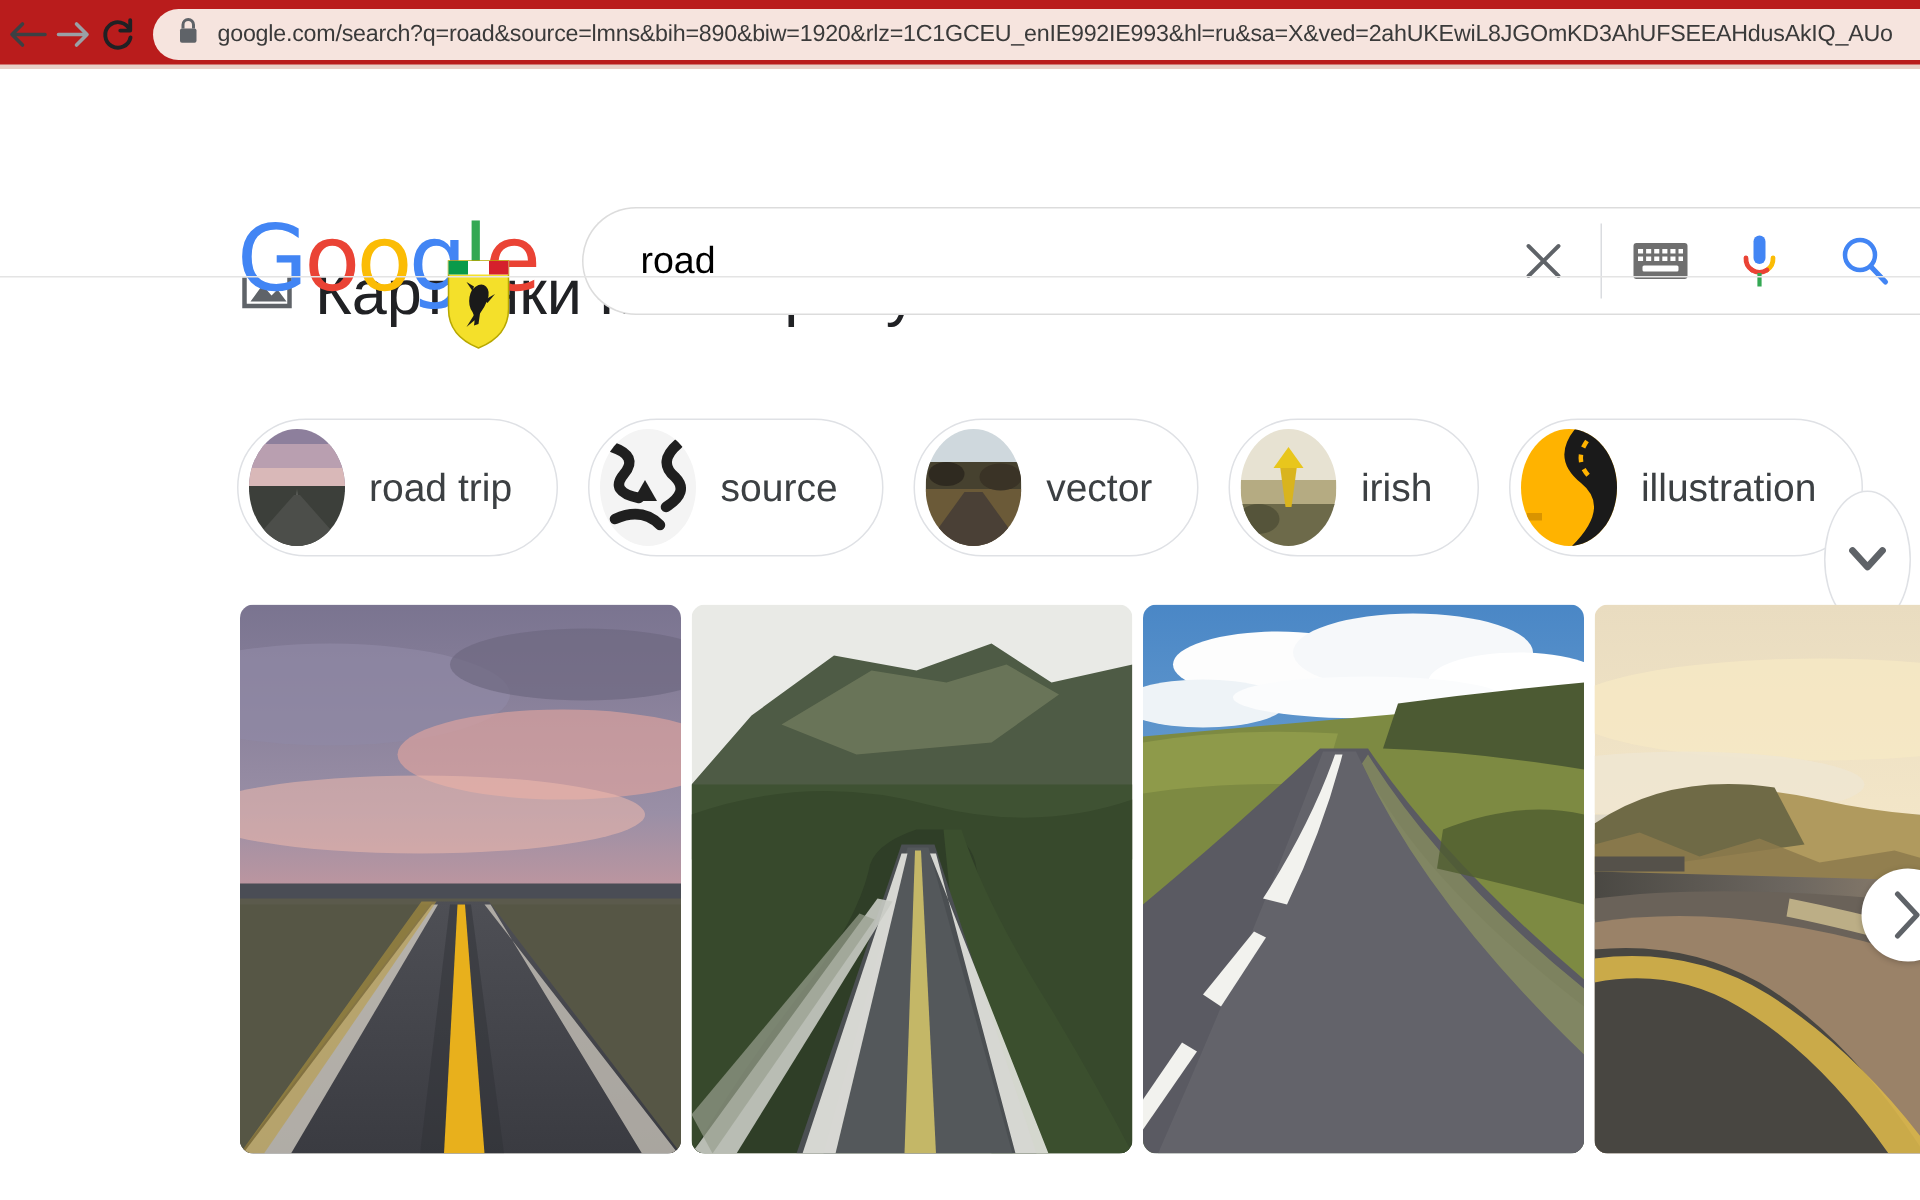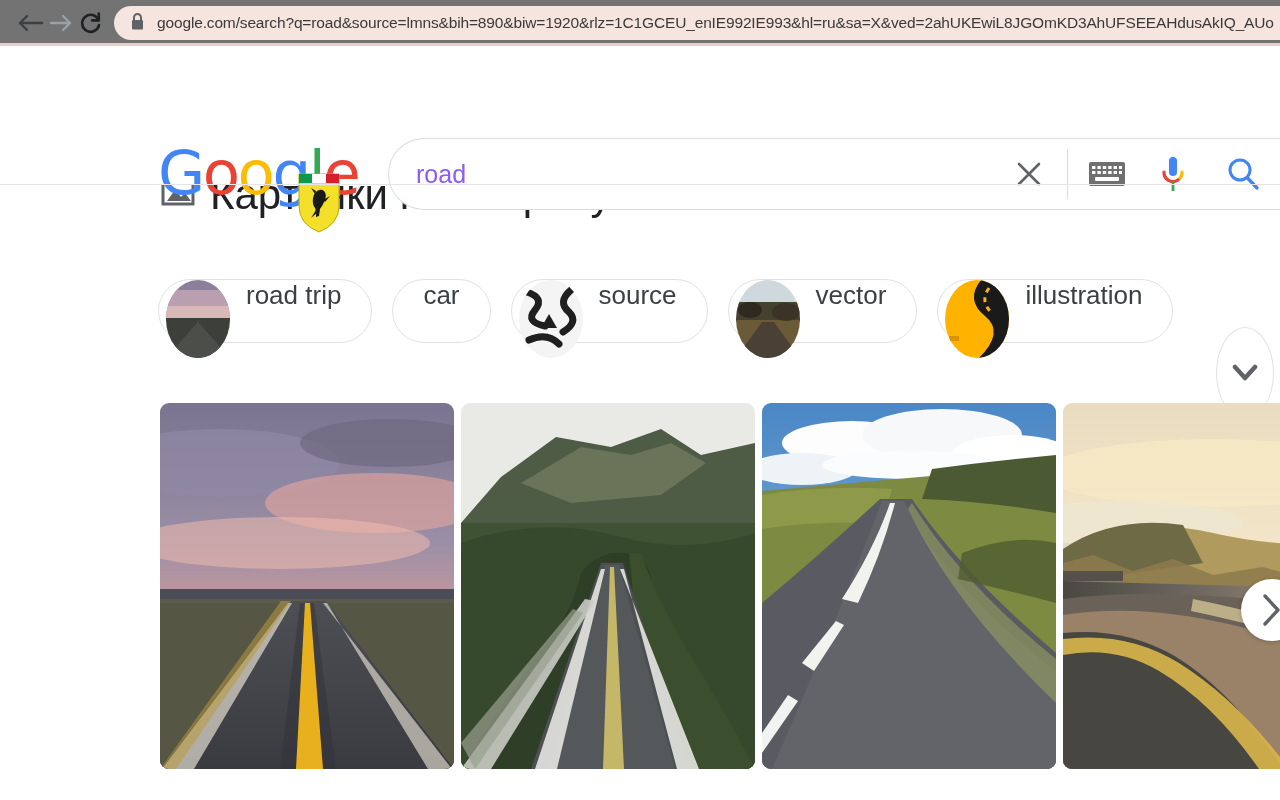--- a/index.html
+++ b/index.html
@@ -7,23 +7,23 @@
     width: 1280px; height: 800px;
     overflow: hidden;
     background: #ffffff;
     font-family: "Liberation Sans", sans-serif;
   }
 
   
   #browser-toolbar {
     position: absolute; top: 0; left: 0;
     width: 1280px; height: 46px;
-    background: #737373;
+    background: #b91c1c;
     display: flex; align-items: center;
-    padding-left: 16px;
+    padding-left: 4px;
     z-index: 60;
   }
   #browser-toolbar::after {
     content: ""; position: absolute; left: 0; right: 0; bottom: 0;
     height: 3px; background: #e8cfc8;
   }
   .nav-btn {
     width: 30px; height: 30px;
     display: flex; align-items: center; justify-content: center;
     flex: 0 0 auto;
@@ -83,23 +83,23 @@
   #search-box {
     position: absolute; left: 388px; top: 92px;
     width: 892px; height: 72px;
     border: 1px solid #dcdcdc;
     border-right: none;
     border-radius: 36px 0 0 36px;
     background: #fff;
     display: flex; align-items: center;
   }
   #search-input-text {
-    margin-left: 27px;
+    margin-left: 38px;
     font-size: 25px;
-    color: #8b5cf6;
+    color: #000000;
     flex: 1 1 auto;
     font-family: "Liberation Sans", sans-serif;
   }
   .sb-icon { flex: 0 0 auto; display:flex; align-items:center; justify-content:center; }
   #clear-btn { width: 64px; height: 64px; }
   #sb-divider { width: 1px; height: 50px; background: #dadce0; margin: 0 6px; flex:0 0 auto; }
   #keyboard-btn { width: 66px; height: 64px; }
   #mic-btn { width: 66px; height: 64px; }
   #search-submit-btn { width: 74px; height: 64px; }
 
@@ -120,24 +120,24 @@
     white-space: nowrap;
     font-family: "Liberation Sans", sans-serif;
   }
 
   
   #chips-row {
     position: absolute; left: 158px; top: 233px;
     display: flex; align-items: center; gap: 20px;
   }
   .chip {
-    height: 64px;
+    height: 92px;
     border: 1px solid #dfe1e5;
     border-radius: 46px;
-    display: flex; align-items: flex-start;
+    display: flex; align-items: center;
     background: #fff;
     padding-right: 30px;
   }
   .chip.no-thumb { padding-left: 30px; }
   .chip-thumb {
     width: 64px; height: 78px;
     border-radius: 50%;
     margin-left: 7px; margin-right: 16px;
     flex: 0 0 auto;
     overflow: hidden;
@@ -206,23 +206,20 @@
           <rect y="10" width="64" height="16" fill="#b99fb0"></rect>
           <rect y="26" width="64" height="12" fill="#d9b8b8"></rect>
           <rect y="38" width="64" height="40" fill="#3c3f3a"></rect>
           <path d="M28 78 L32 40 L36 78 Z" fill="#6e6f6a"></path>
           <path d="M0 78 L30 44 L34 44 L64 78 Z" fill="#4c4e4a"></path>
         </svg>
       </span>
       <span class="chip-label">road trip</span>
     </div>
 
-    <div class="chip no-thumb">
-      <span class="chip-label">car</span>
-    </div>
 
     <div class="chip">
       <span class="chip-thumb">
         <svg class="art" viewBox="0 0 64 78" preserveAspectRatio="none">
           <rect width="64" height="78" fill="#f4f4f4"></rect>
           <path d="M8 12 Q26 18 16 30 Q6 42 26 46" stroke="#1f1f1f" stroke-width="7" fill="none" stroke-linecap="round"></path>
           <path d="M52 10 Q38 22 50 32 Q60 42 44 52" stroke="#1f1f1f" stroke-width="7" fill="none" stroke-linecap="round"></path>
           <path d="M10 60 Q28 52 40 64" stroke="#1f1f1f" stroke-width="7" fill="none" stroke-linecap="round"></path>
           <path d="M30 34 L38 48 L22 48 Z" fill="#1f1f1f"></path>
         </svg>
@@ -237,20 +234,33 @@
           <rect y="22" width="64" height="20" fill="#46412f"></rect>
           <rect y="40" width="64" height="38" fill="#6b5a38"></rect>
           <path d="M0 78 L26 42 L38 42 L64 78 Z" fill="#4a4036"></path>
           <ellipse cx="14" cy="30" rx="12" ry="8" fill="#2f2a20"></ellipse>
           <ellipse cx="50" cy="32" rx="14" ry="9" fill="#3a3326"></ellipse>
         </svg>
       </span>
       <span class="chip-label">vector</span>
     </div>
 
+    <div class="chip">
+      <span class="chip-thumb">
+        <svg class="art" viewBox="0 0 64 78" preserveAspectRatio="none">
+          <rect width="64" height="40" fill="#e7e2d2"></rect>
+          <rect y="34" width="64" height="18" fill="#b5ab82"></rect>
+          <rect y="50" width="64" height="28" fill="#6d6a4a"></rect>
+          <path d="M26 22 L38 22 L34 52 L30 52 Z" fill="#d9b41e"></path>
+          <path d="M32 12 L42 26 L22 26 Z" fill="#e8c61c"></path>
+          <ellipse cx="12" cy="60" rx="14" ry="10" fill="#55543a"></ellipse>
+        </svg>
+      </span>
+      <span class="chip-label">irish</span>
+    </div>
 
     <div class="chip">
       <span class="chip-thumb">
         <svg class="art" viewBox="0 0 64 78" preserveAspectRatio="none">
           <rect width="64" height="78" fill="#FFB300"></rect>
           <path d="M36 0 Q20 20 40 36 Q60 52 34 78 L64 78 L64 0 Z" fill="#1a1a1a"></path>
           <path d="M44 8 Q34 22 48 34" stroke="#FFB300" stroke-width="3" fill="none" stroke-dasharray="5 5"></path>
           <rect x="4" y="56" width="10" height="5" fill="#d99400"></rect>
         </svg>
       </span>

